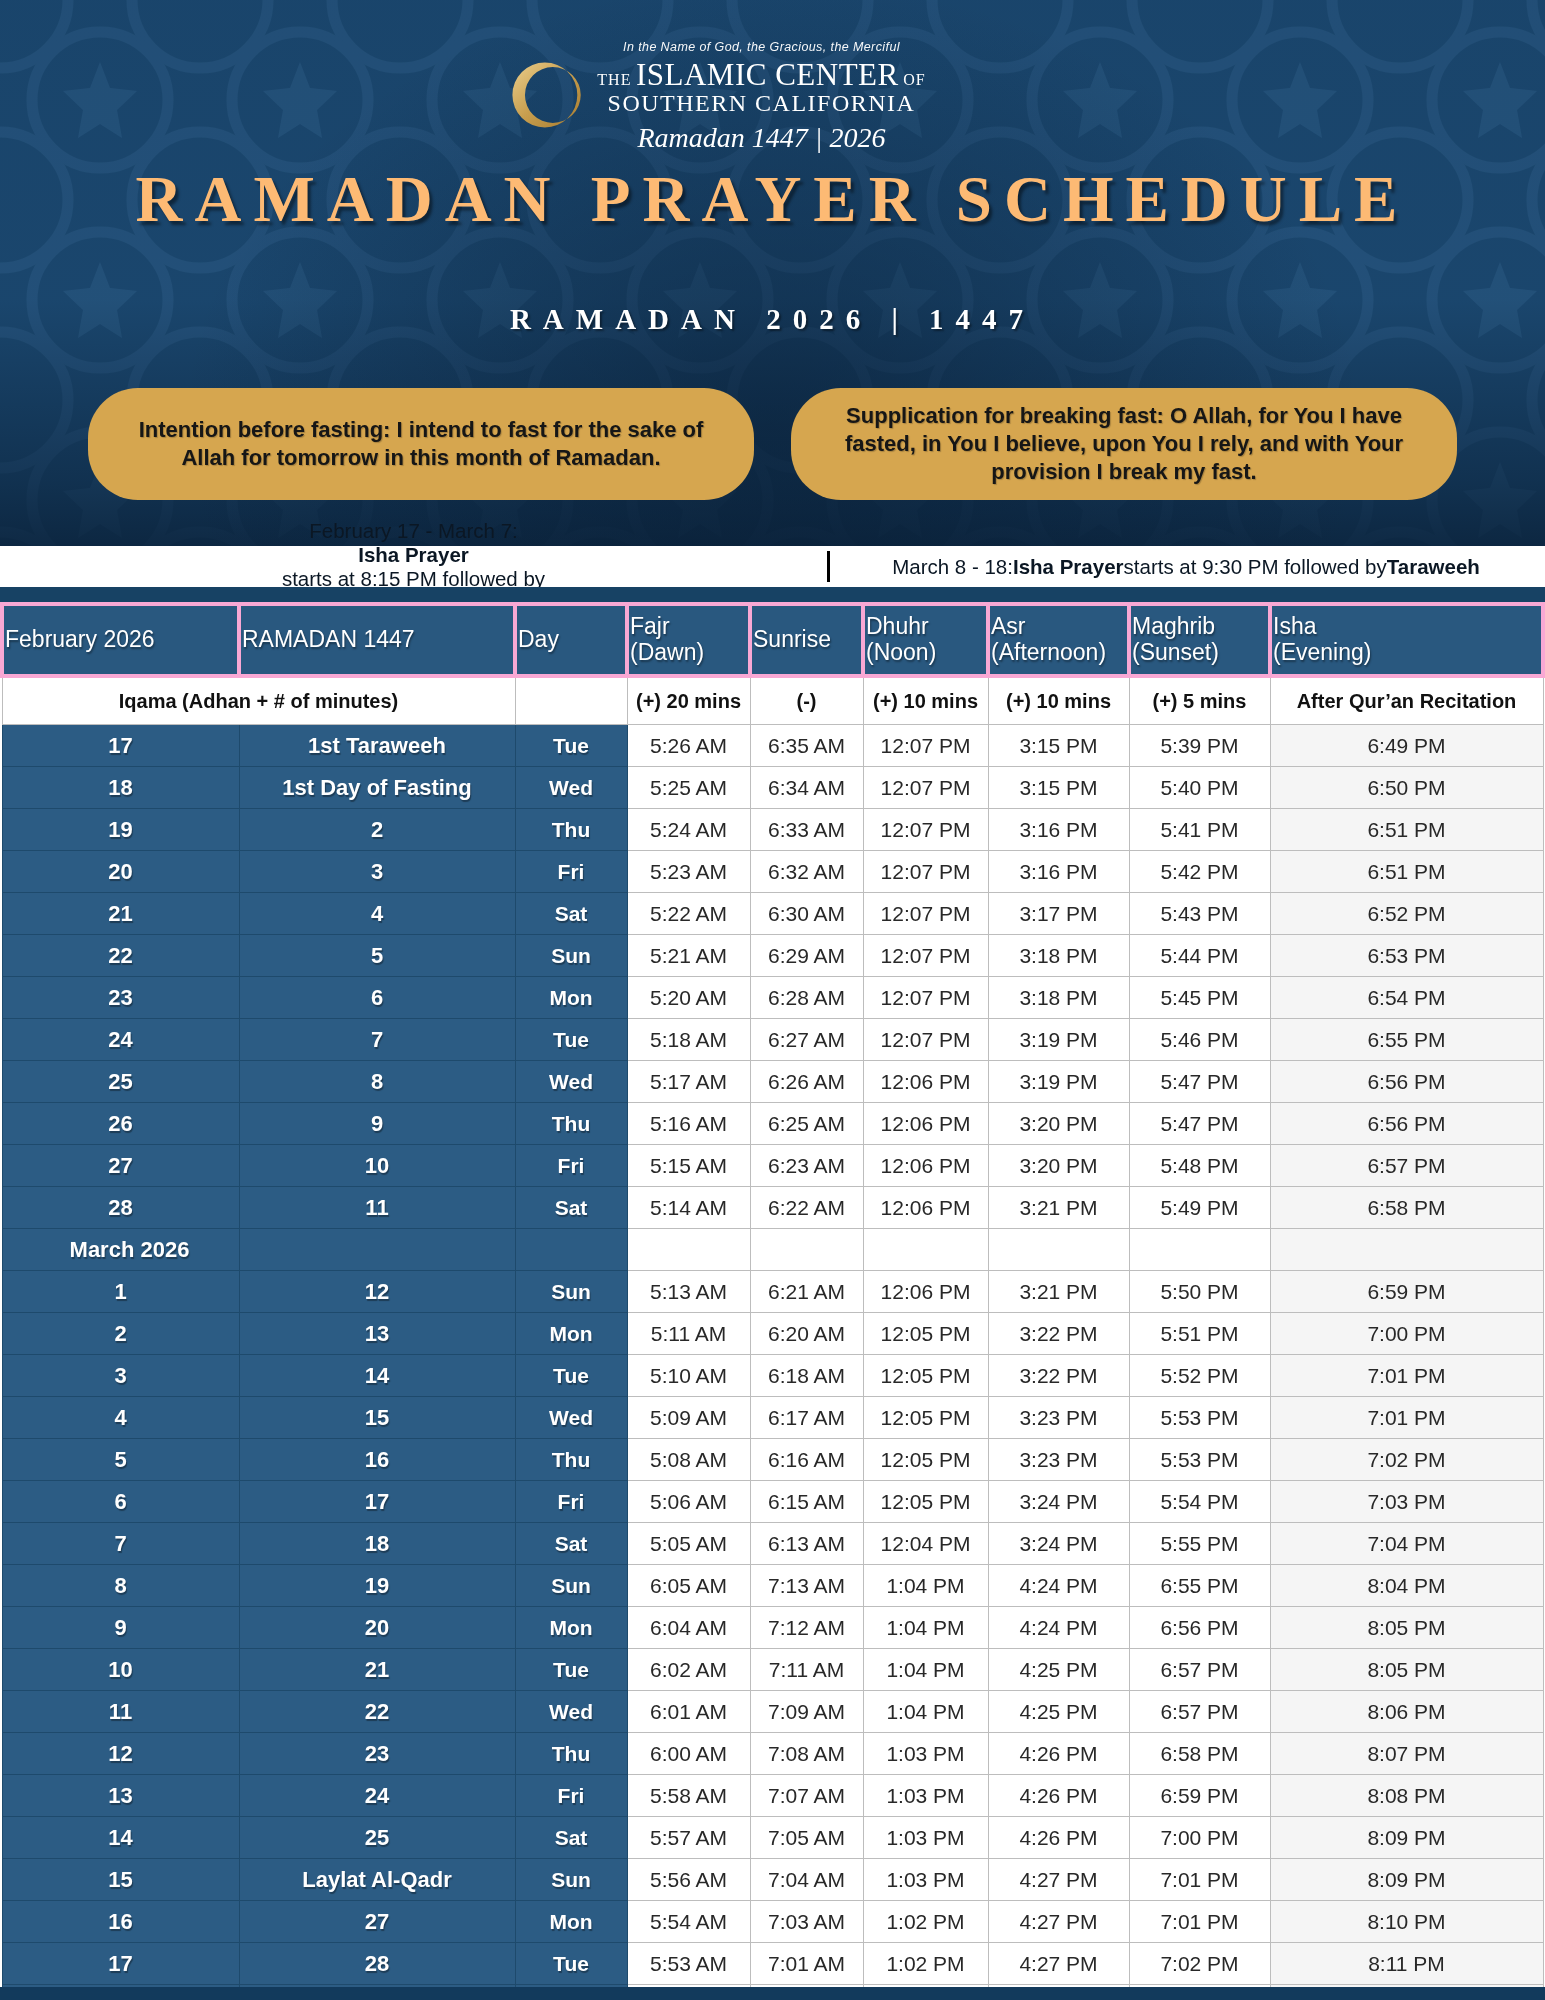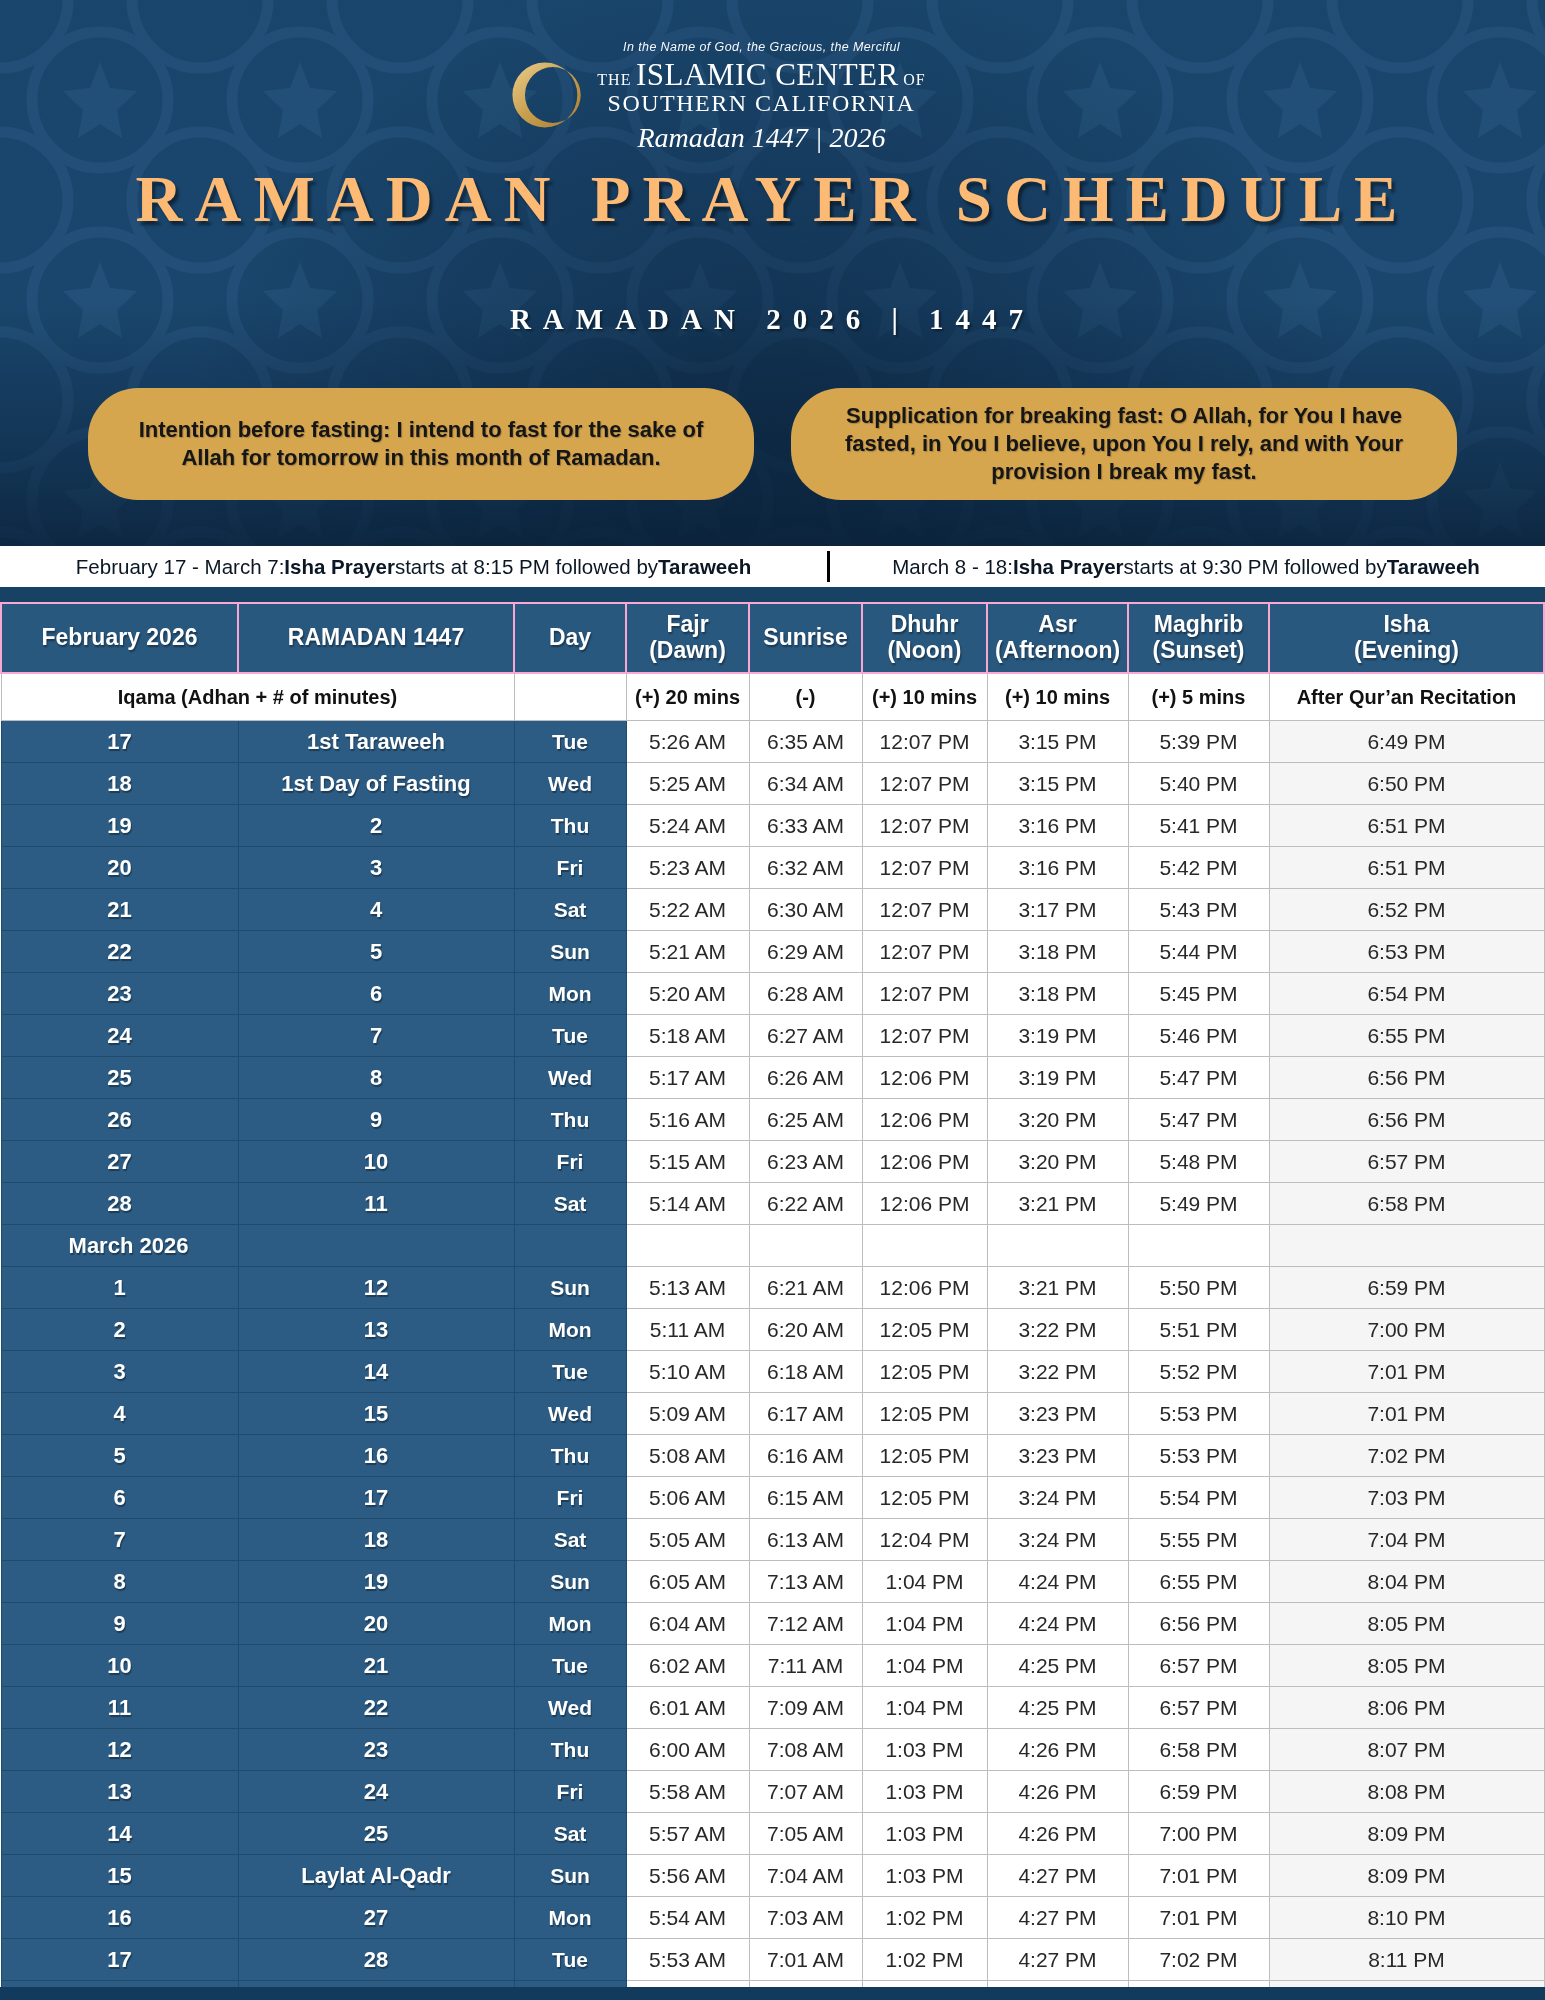--- a/index.html
+++ b/index.html
@@ -32,31 +32,31 @@
     text-shadow:2px 2px 2px rgba(0,0,0,0.4);white-space:nowrap;}
 
   .pills{position:absolute;top:388px;left:0;right:0;display:flex;justify-content:center;gap:37px;}
   .pill{width:610px;min-height:72px;background:#D6A64F;border-radius:50px;padding:14px 28px;
     display:flex;align-items:center;justify-content:center;text-align:center;
     color:#161616;font-size:22px;line-height:1.28;font-weight:bold;text-shadow:1px 1px 1px rgba(0,0,0,0.22);}
 
   
   .isha-strip{position:relative;height:41px;background:#fff;display:flex;align-items:stretch;}
   .strip-half{flex:0 0 auto;display:flex;align-items:center;justify-content:center;font-size:20.5px;color:#0B1724;white-space:nowrap;}
-  .strip-half.left{width:827px;}
+  .strip-half.left{width:827px;flex-direction:column;}
   .strip-half.right{width:718px;}
   .strip-half b{font-weight:bold;}
   .strip-divider{position:absolute;left:827px;top:5px;bottom:5px;width:3px;background:#000;}
 
   
   .table-zone{position:relative;}
   .navy-strip{height:15px;background:#174264;}
   table.schedule{width:100%;border-collapse:collapse;table-layout:fixed;}
-  table.schedule thead th{background:#29587F;color:#fff;font-weight:bold;font-size:23px;height:66px;
-    border:2px solid #f9a8d4;text-shadow:1px 2px 2px rgba(0,0,0,0.4);line-height:1.12;text-align:center;vertical-align:middle;}
+  table.schedule thead th{background:#29587F;color:#fff;font-weight:normal;font-size:23px;height:66px;
+    border:4px solid #f9a8d4;text-shadow:1px 2px 2px rgba(0,0,0,0.4);line-height:1.12;text-align:left;vertical-align:middle;}
   table.schedule thead th .sub{display:block;font-size:23px;}
   tr.iqama-row td{background:#fff;color:#111;font-weight:bold;font-size:20px;height:44px;
     border:1px solid #BDBDBD;text-align:center;vertical-align:middle;}
   table.schedule tbody td{height:39px;text-align:center;vertical-align:middle;}
   table.schedule tbody td.blue{background:#2C5C84;color:#fff;font-weight:bold;font-size:22px;
     border:1px solid #1E4A6C;text-shadow:1px 2px 1px rgba(0,0,0,0.35);}
   table.schedule tbody td.time{background:#fff;color:#282828;font-size:21px;border:1px solid #BDBDBD;}
   table.schedule tbody td.isha{background:#F5F5F5;}
   table.schedule tbody td.month-label{text-align:center;padding-left:19px;font-size:22px;}
   table.schedule tbody td.day{font-size:21px;}

